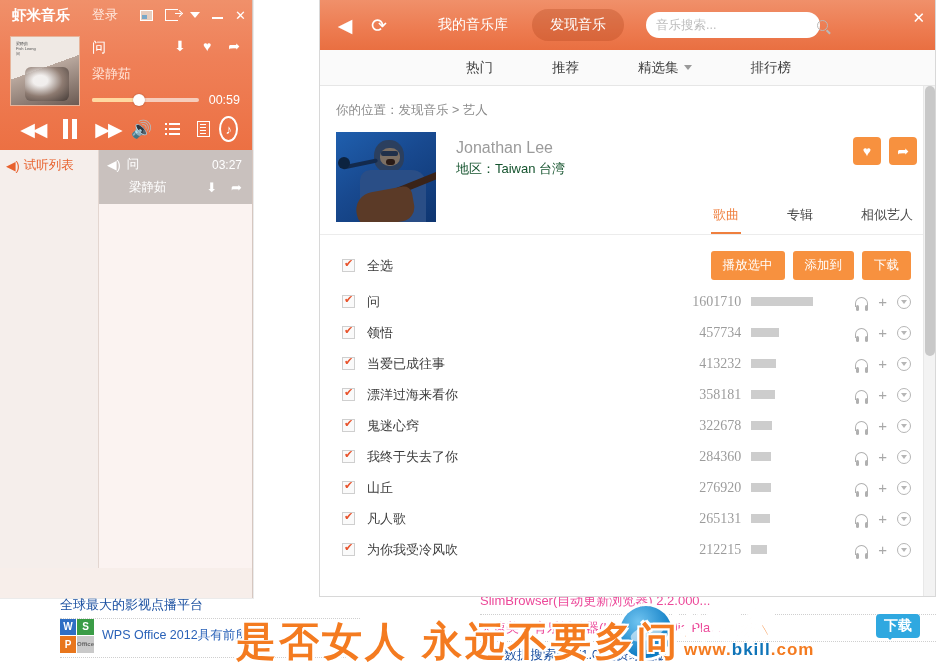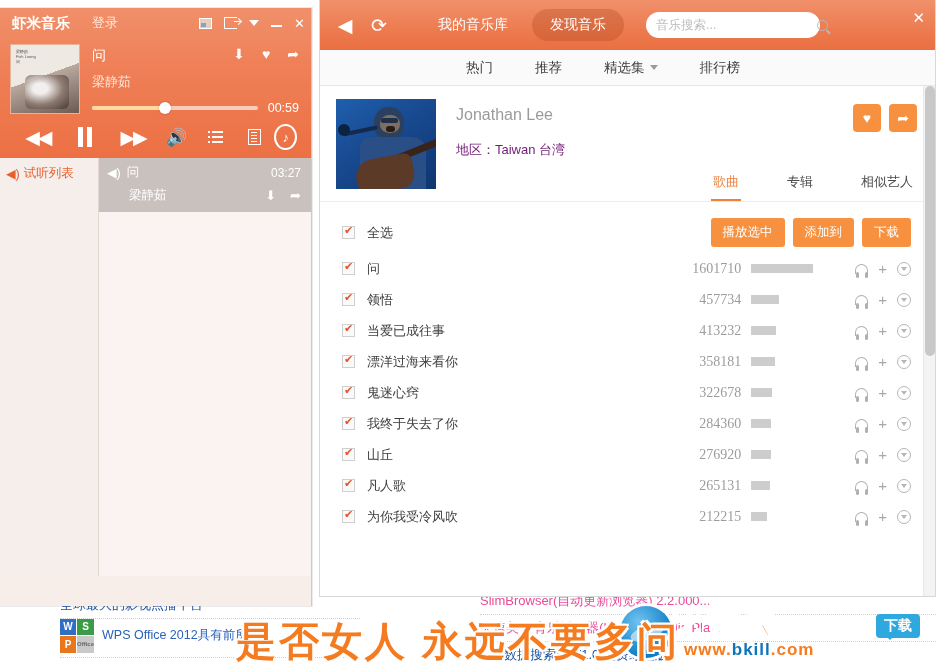--- a/index.html
+++ b/index.html
@@ -49,21 +49,21 @@
   .wm-dl:after { content:""; position:absolute; left:10px; bottom:-6px;
     border:4px solid transparent; border-top-color:#2fa8e0; }
 
   
   .subtitle { position:absolute; left:236px; top:614px; font-size:40px;
     font-weight:bold; color:#f47b20; -webkit-text-stroke:2px #fff;
     paint-order:stroke fill; letter-spacing:3px; white-space:nowrap;
     text-shadow:2px 2px 0 #fff,-2px -2px 0 #fff,2px -2px 0 #fff,-2px 2px 0 #fff; }
 
   
-  .player { position:absolute; left:0; top:8px; width:312px; height:598px;
+  .player { position:absolute; left:0; top:0; width:253px; height:598px;
     background:#f7eeea; border-right:1px solid #d6c7c0;
     box-shadow:0 0 0 1px rgba(0,0,0,.08); overflow:hidden; }
   .ptop { height:150px; position:relative;
     background:linear-gradient(180deg,#f0906a 0%,#ef8058 38%,#ec7043 100%); }
   .ptitlebar { height:30px; display:flex; align-items:center; padding:0 6px;
     position:relative; }
   .brand { color:#fff; font-size:14.5px; font-weight:bold; margin-left:6px; }
   .login { color:#ffe9df; font-size:13px; margin-left:22px; cursor:pointer; }
   .wctrls { position:absolute; right:6px; top:0; height:30px; display:flex;
     align-items:center; gap:12px; }
@@ -177,21 +177,21 @@
     color:#333; font-family:"Liberation Sans",sans-serif; background:transparent; }
   .searchbox input::placeholder { color:#bdbdbd; }
   .mag { width:11px; height:11px; border:1.6px solid #b9b9b9; border-radius:50%;
     position:relative; flex:0 0 auto; }
   .mag:after { content:""; position:absolute; right:-4px; bottom:-3px; width:5px;
     height:1.6px; background:#b9b9b9; transform:rotate(45deg); }
   .bclose { position:absolute; right:10px; top:9px; color:#fff; font-size:15px;
     cursor:pointer; }
 
   .subnav { height:36px; background:#fafafa; border-bottom:1px solid #e6e6e6;
-    display:flex; align-items:center; padding-left:146px; gap:42px; }
+    display:flex; align-items:center; padding-left:146px; gap:59px; }
   .subnav a { font-size:13.5px; color:#3e3e3e; text-decoration:none; cursor:pointer;
     display:flex; align-items:center; gap:5px; }
   .caret-d { width:0;height:0;border-left:4.5px solid transparent;
     border-right:4.5px solid transparent;border-top:5px solid #9a9a9a; }
 
   .content { position:relative; height:511px; overflow:hidden; }
   .crumb { font-size:12.5px; color:#8c8c8c; padding:16px 0 0 16px; }
   .artist { display:flex; padding:13px 16px 0 16px; position:relative; }
   .aphoto { width:100px; height:90px; flex:0 0 auto; overflow:hidden;
     background:#1b4f96; position:relative; }
@@ -211,21 +211,21 @@
     background:#132a4d; transform:rotate(-12deg); border-radius:2px; }
   .aphoto .mich { position:absolute; left:2px; top:25px; width:12px; height:12px;
     border-radius:50%; background:#0c2340; }
   .aphoto .guitar { position:absolute; left:20px; top:58px; width:58px; height:34px;
     background:#5b3a27; border-radius:18px 8px 14px 14px; transform:rotate(-10deg); }
   .aphoto .neck { position:absolute; left:58px; top:48px; width:46px; height:7px;
     background:#3a2318; transform:rotate(-22deg); }
   .ainfo { padding-left:20px; flex:1; }
   .aname { font-size:24px; color:#2b2b2b; font-weight:bold; letter-spacing:1px; }
   .aen { font-size:16px; color:#9b9b9b; margin-top:7px; }
-  .aregion { font-size:13px; color:#701a75; margin-top:17px; }
+  .aregion { font-size:13px; color:#14532d; margin-top:3px; }
   .a-acts { position:absolute; right:18px; top:18px; display:flex; gap:8px; }
   .a-btn { width:28px; height:28px; border-radius:4px; background:#f7913f;
     color:#fff; display:flex; align-items:center; justify-content:center;
     font-size:14px; cursor:pointer; }
   .tabs { display:flex; justify-content:flex-end; gap:44px; padding:0 20px;
     margin-top:-22px; border-bottom:1px solid #ececec; }
   .tab { font-size:13px; color:#4a4a4a; padding:6px 2px 8px 2px; cursor:pointer;
     border-bottom:2px solid transparent; }
   .tab.active { color:#ef7f3e; border-bottom-color:#ef7f3e; }
 
@@ -430,20 +430,21 @@
       <a>推荐</a>
       <a>
         <span>精选集</span>
         <span class="caret-d"></span>
       </a>
       <a>排行榜</a>
     </div>
 
     <div class="content">
 
+      <div class="crumb">你的位置：发现音乐 &gt; 艺人</div>
 
       <div class="artist">
         <div class="aphoto">
           <div class="bgl"></div>
             <div class="head"></div>
             <div class="face"></div>
           <div class="glass"></div>
             <div class="mouth"></div>
             <div class="body"></div>
           <div class="neck"></div>

